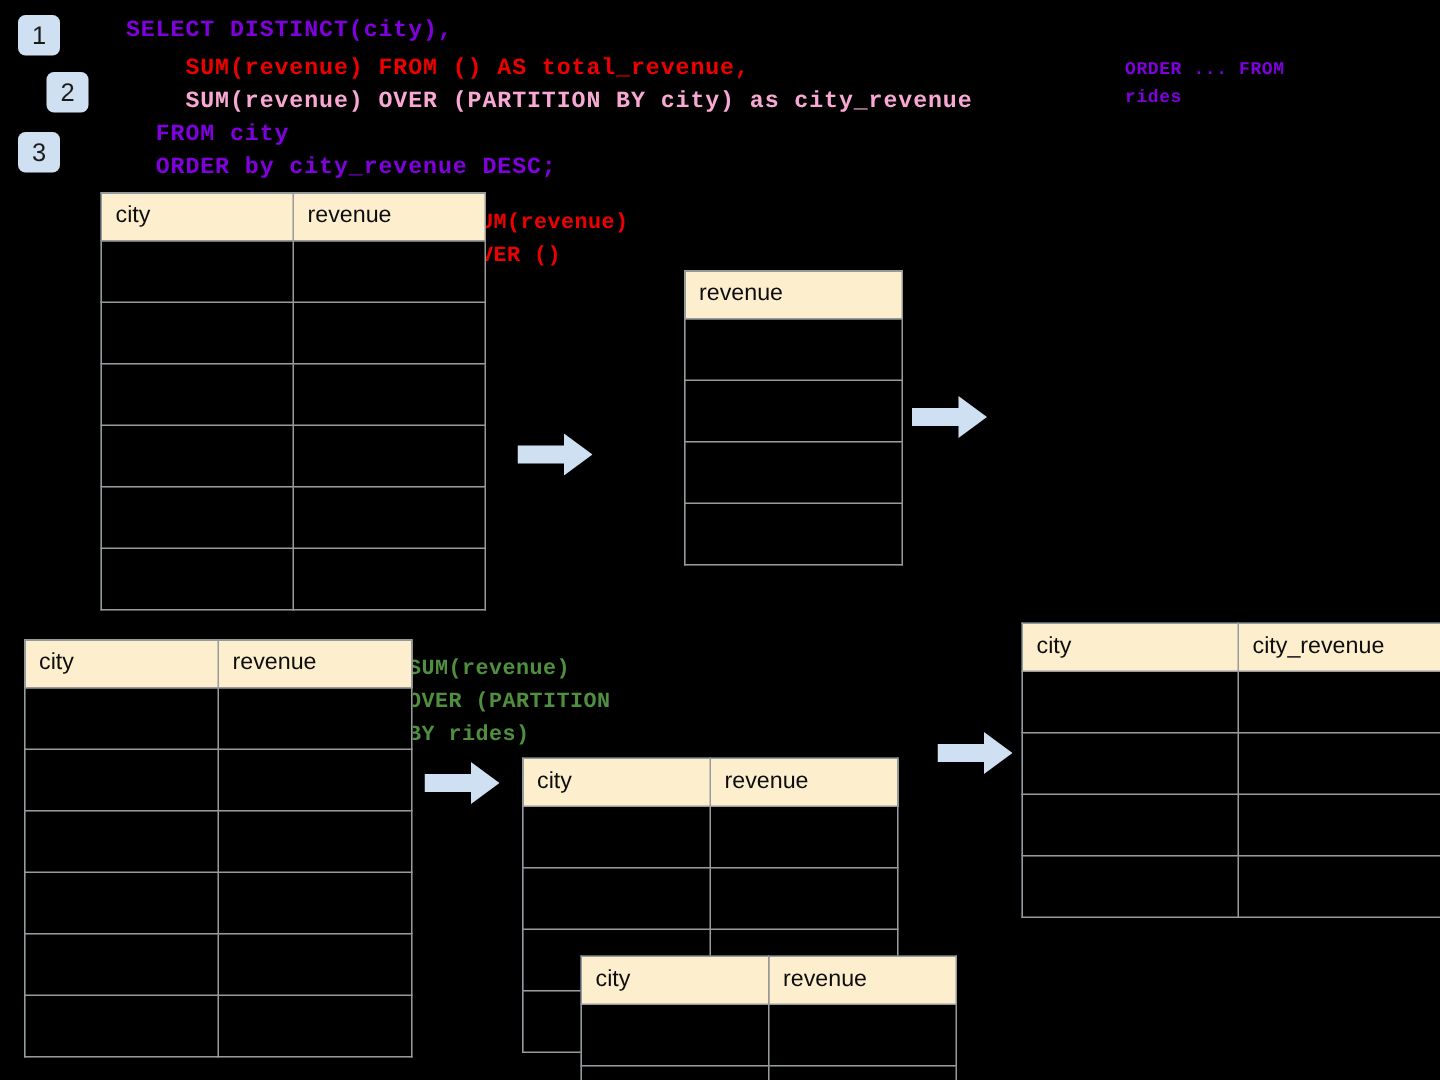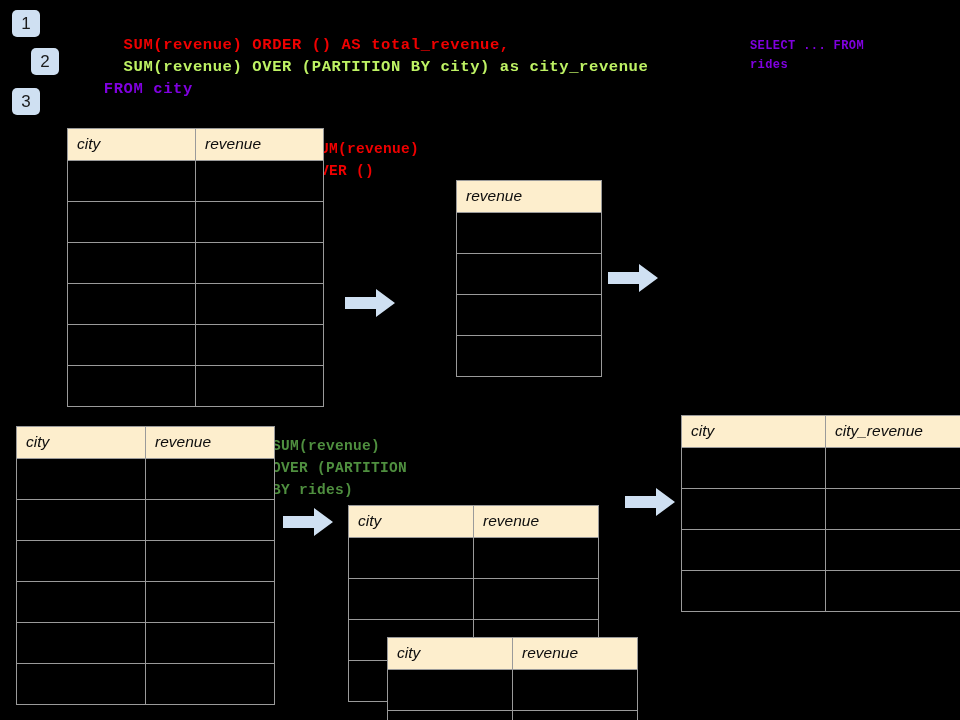--- a/index.html
+++ b/index.html
@@ -40,21 +40,21 @@
   .code {
     position: absolute;
     font-family: "Liberation Mono", monospace;
     font-size: 15.5px;
     letter-spacing: 0.6px;
     white-space: pre;
     font-weight: bold;
   }
   .c-violet { color: #8000e0; }
   .c-red    { color: #ef0000; }
-  .c-green  { color: #bef264; }
+  .c-green  { color: #f9a8d4; }
 
   .sidenote {
     position: absolute;
     font-family: "Liberation Mono", monospace;
     font-size: 12px;
     font-weight: bold;
     letter-spacing: 0.4px;
     line-height: 19px;
     white-space: pre;
     color: #8000e0;
@@ -72,21 +72,20 @@
   }
   .annot.red { color: #ef0000; }
   .annot.green { color: #4f8f3f; }
 
   
   .tbl {
     position: absolute;
     border-collapse: collapse;
     background: #0c4a6e;
     table-layout: fixed;
-    font-style: italic;
   }
   .tbl th, .tbl td {
     border: 1px solid #9a9a9a;
     padding: 0;
     margin: 0;
   }
   .tbl th {
     background: #fdeecd;
     color: #0d0d0d;
     font-family: "Liberation Sans", sans-serif;
@@ -108,25 +107,27 @@
 </style>
 </head>
 <body>
 
 <div id="stage">
 
   <div class="badge" style="left:12px; top:10px;">1</div>
   <div class="badge" style="left:31px; top:48px;">2</div>
   <div class="badge" style="left:12px; top:88px;">3</div>
 
-  <div class="code c-red" style="left:84px; top:36px;">    SUM(revenue) ORDER () AS total_revenue,</div>
+  <div class="code c-violet" style="left:84px; top:11px;">SELECT DISTINCT(city),</div>
+  <div class="code c-red" style="left:84px; top:36px;">    SUM(revenue) FROM () AS total_revenue,</div>
   <div class="code c-green" style="left:84px; top:58px;">    SUM(revenue) OVER (PARTITION BY city) as city_revenue</div>
   <div class="code c-violet" style="left:84px; top:80px;">  FROM city</div>
-
-  <div class="sidenote" style="left:750px; top:37px;">SELECT ... FROM
+  <div class="code c-violet" style="left:84px; top:102px;">  ORDER by city_revenue DESC;</div>
+
+  <div class="sidenote" style="left:750px; top:37px;">ORDER ... FROM
 rides</div>
 
   <div class="annot red" style="left:311px; top:138px;">SUM(revenue)
 OVER ()</div>
 
   <div class="annot green" style="left:272px; top:435px;">SUM(revenue)
 OVER (PARTITION
 BY rides)</div>
 
   <table class="tbl" style="left:67px; top:128px; width:236px; z-index:5;">

